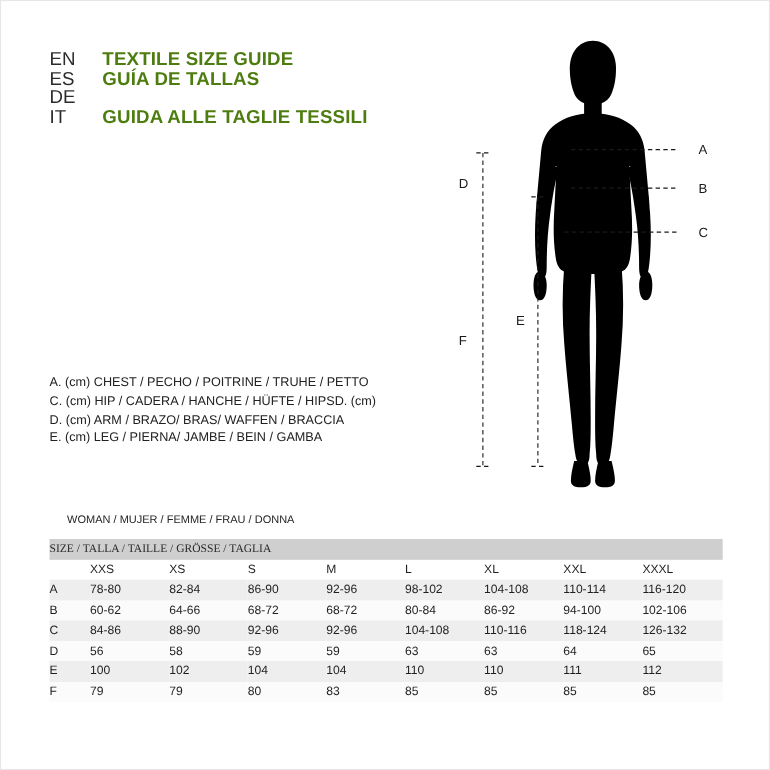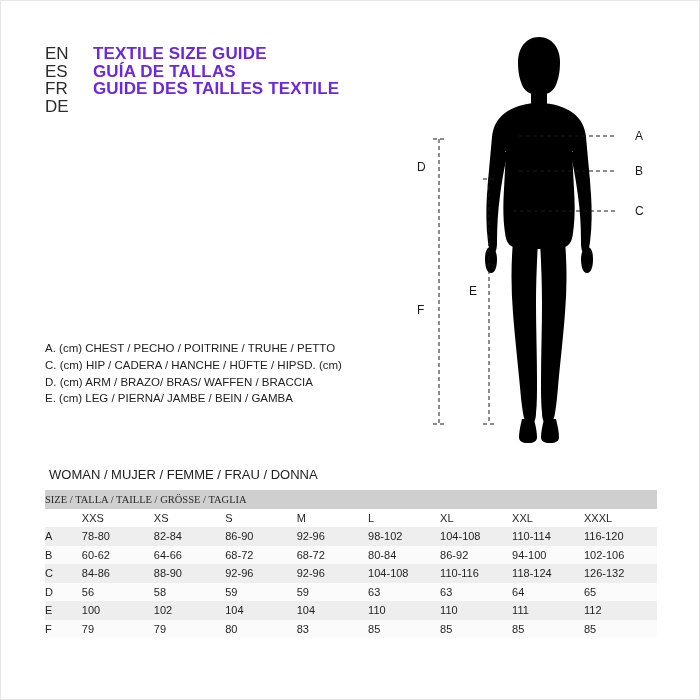--- a/index.html
+++ b/index.html
@@ -35,39 +35,39 @@
     white-space: nowrap;
   }
   .title-lang {
     width: 48px;
     flex: none;
     color: #2b2b2b;
   }
   .title-text {
     font-weight: bold;
     letter-spacing: 0.15px;
-    color: #6d28d9;
+    color: #4d7c0f;
   }
 
   
   .legend {
     position: absolute;
     left: 44px;
     top: 339px;
     font-size: 11.5px;
     line-height: 16.8px;
     color: #222;
   }
   .legend div { white-space: nowrap; }
 
   .gender-line {
     position: absolute;
-    left: 48px;
+    left: 60px;
     top: 466px;
-    font-size: 13px;
+    font-size: 10px;
     color: #222;
   }
 
   
   .figure-area {
     position: absolute;
     left: 390px;
     top: 28px;
     width: 270px;
     height: 430px;
@@ -120,25 +120,25 @@
   <div class="titles">
     <div class="title-row">
       <span class="title-lang">EN</span>
       <span class="title-text">TEXTILE SIZE GUIDE</span>
     </div>
     <div class="title-row">
       <span class="title-lang">ES</span>
       <span class="title-text">GUÍA DE TALLAS</span>
     </div>
     <div class="title-row">
-      <span class="title-lang">FR</span>
-      <span class="title-text">GUIDE DES TAILLES TEXTILE</span>
+      <span class="title-lang">DE</span>
     </div>
     <div class="title-row">
-      <span class="title-lang">DE</span>
+      <span class="title-lang">IT</span>
+      <span class="title-text">GUIDA ALLE TAGLIE TESSILI</span>
     </div>
   </div>
 
   <div class="legend">
     <div>A. (cm) CHEST / PECHO / POITRINE / TRUHE / PETTO</div>
     <div>C. (cm) HIP / CADERA / HANCHE / HÜFTE / HIPSD. (cm)</div>
     <div>D. (cm) ARM / BRAZO/ BRAS/ WAFFEN / BRACCIA</div>
     <div>E. (cm) LEG / PIERNA/ JAMBE / BEIN / GAMBA</div>
   </div>
 

